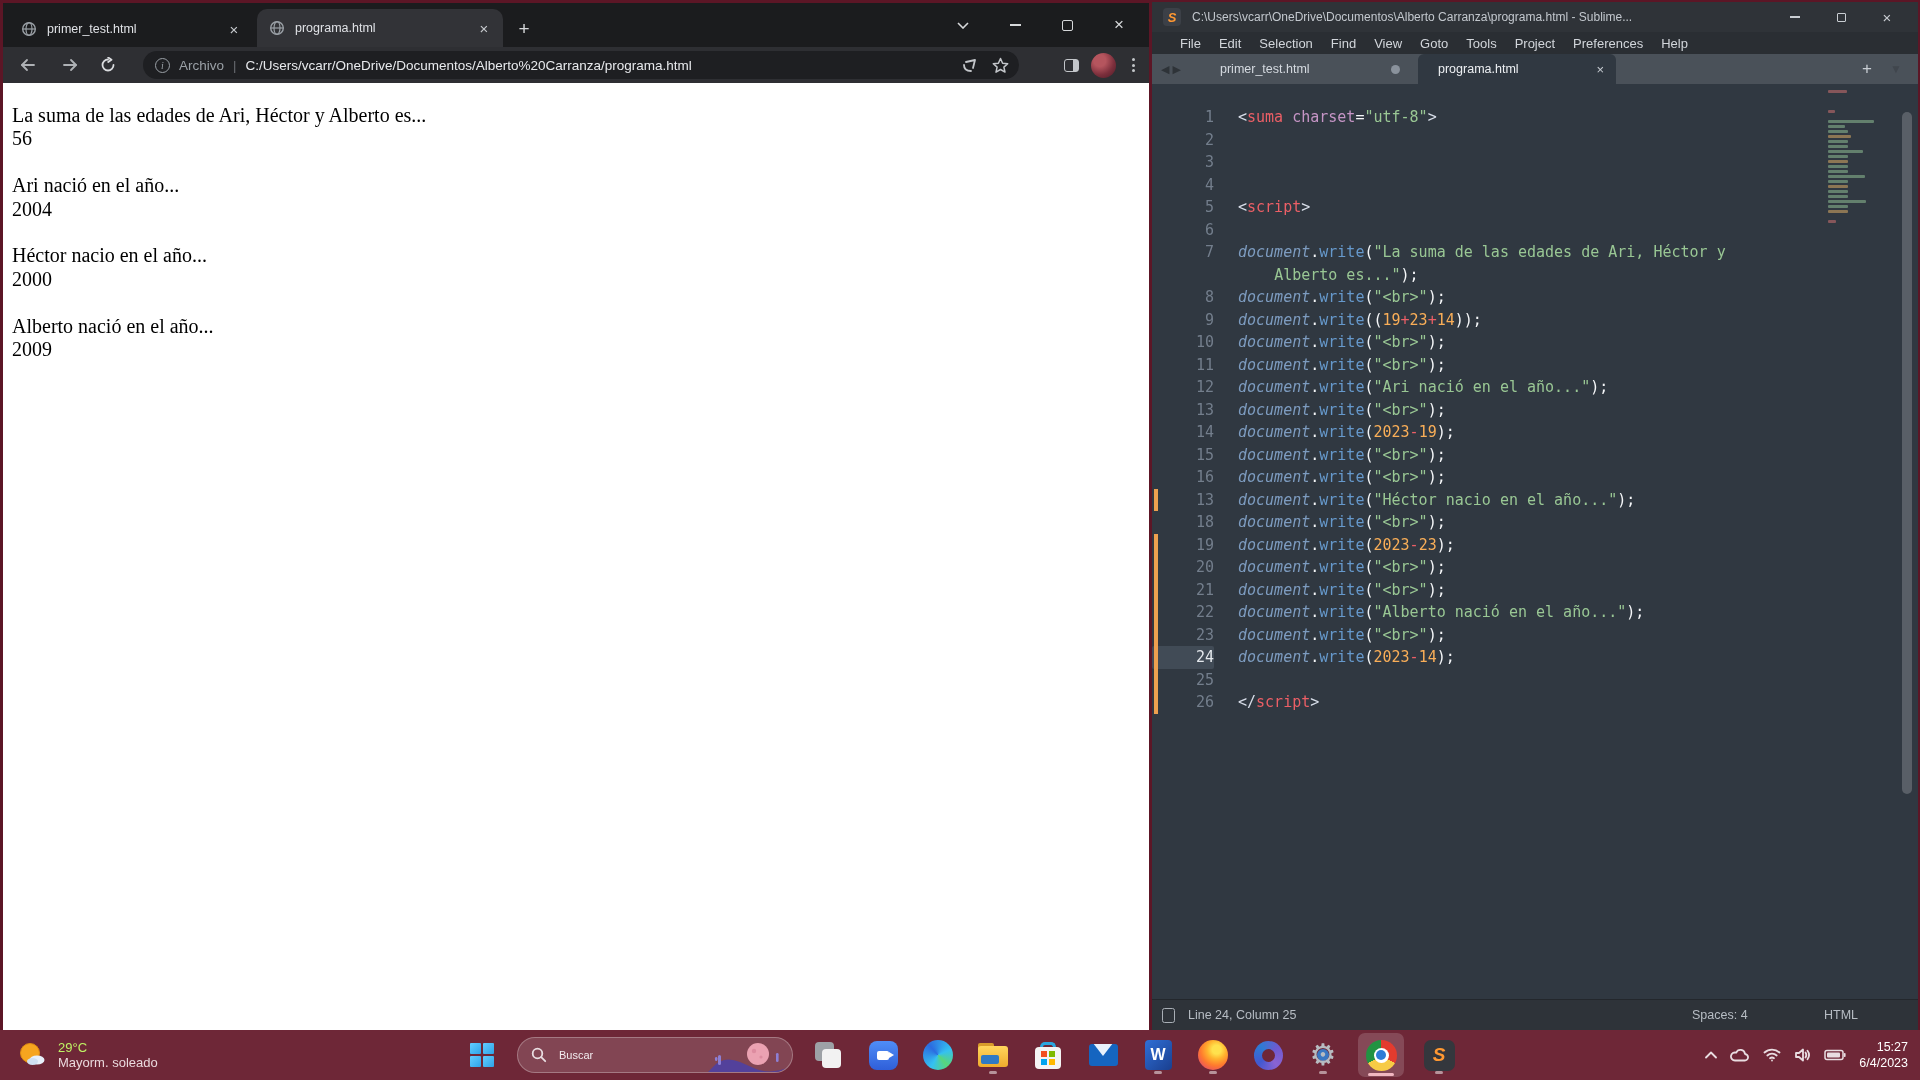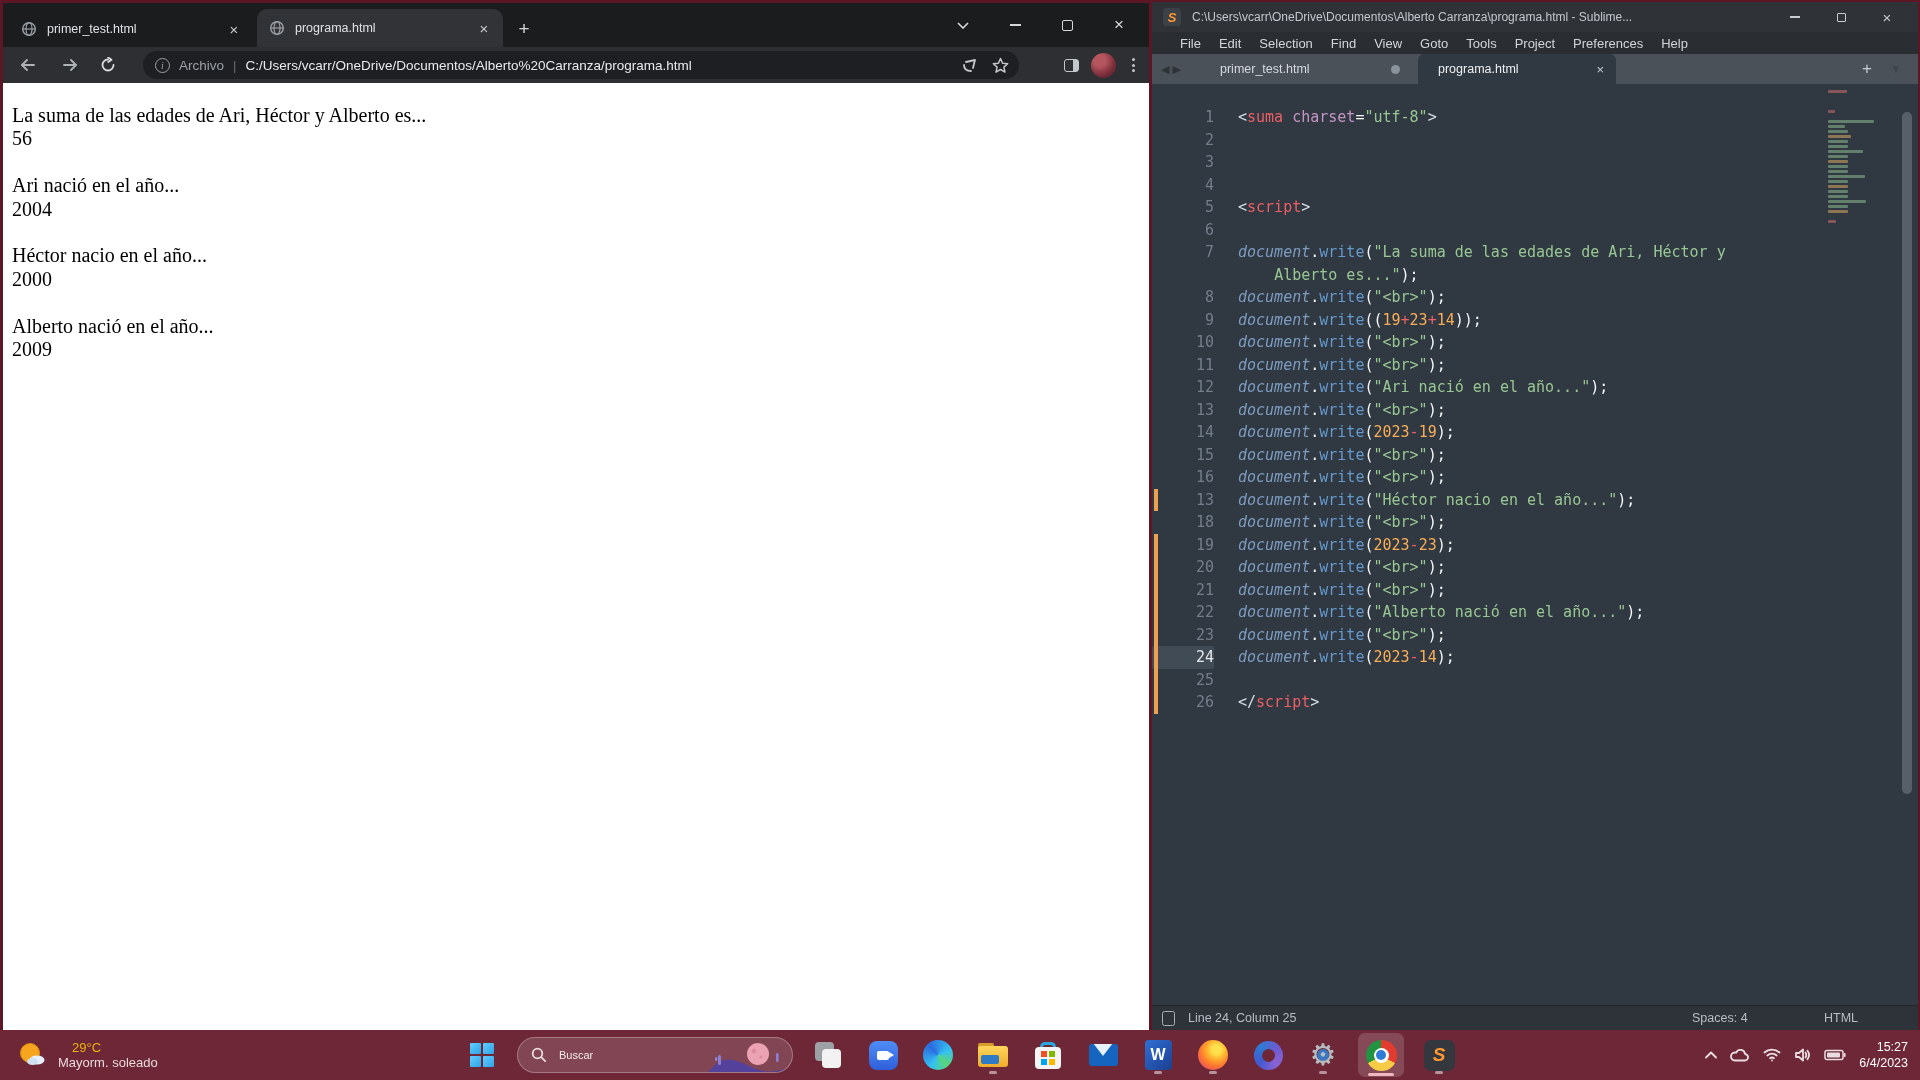--- a/index.html
+++ b/index.html
@@ -102,30 +102,30 @@
   .t-op  { color:#ec5f66; }
   .t-tag { color:#ec5f66; }
   .t-attr{ color:#c695c6; }
   .t-ang { color:#d8dee9; }
   .minimap { position:absolute; right:28px; top:6px; width:62px; }
   .mbar { height:3px; margin-bottom:2px; border-radius:1px; opacity:.6; }
   .msp { height:5px; }
   .sscroll { position:absolute; right:6px; top:28px; width:10px; height:682px; border-radius:5px;
              background:rgba(255,255,255,.20); }
 
-  .sstatus { position:absolute; left:0; right:0; bottom:0; height:25px; background:#2e3339;
+  .sstatus { position:absolute; left:0; right:0; bottom:0; height:31px; background:#2e3339;
              border-top:1px solid #23272c; display:flex; align-items:center; color:#b7bdc4; font-size:12.5px; }
   .stico { width:13px; height:15px; border:1.6px solid #a9afb6; border-radius:2.5px; margin:0 13px 0 10px; }
   .sspaces { position:absolute; left:540px; }
   .ssyntax { position:absolute; left:672px; }
 
   
   .taskbar { position:absolute; left:0; top:1030px; width:1920px; height:50px; background:#6e2737; }
   .weather { position:absolute; left:16px; top:0; height:50px; display:flex; align-items:center; gap:10px; }
-  .wtxt .deg { color:#eab308; font-size:13px;margin-left:14px; }
+  .wtxt .deg { color:#bef264; font-size:13px; }
   .wtxt .cond { color:#ead9dd; font-size:13px; }
   .centerbar { position:absolute; left:462px; top:0; height:50px; display:flex; align-items:center; gap:15px; }
   .tkicon { position:relative; width:40px; height:40px; display:flex; align-items:center; justify-content:center;
             border-radius:7px; flex:0 0 auto; }
   .tkicon.active-app { background:rgba(255,255,255,.16); width:46px; height:44px; }
   .dash { position:absolute; bottom:1px; left:50%; transform:translateX(-50%); width:8px; height:3px;
           border-radius:2px; background:rgba(255,255,255,.5); }
   .dash.wide { width:26px; height:3.5px; background:#f1b7c1; }
   .startlogo { display:grid; grid-template-columns:11px 11px; grid-template-rows:11px 11px; gap:2px; }
   .startlogo i { background:linear-gradient(135deg,#62cdff,#2ea3e8); border-radius:1px; }

